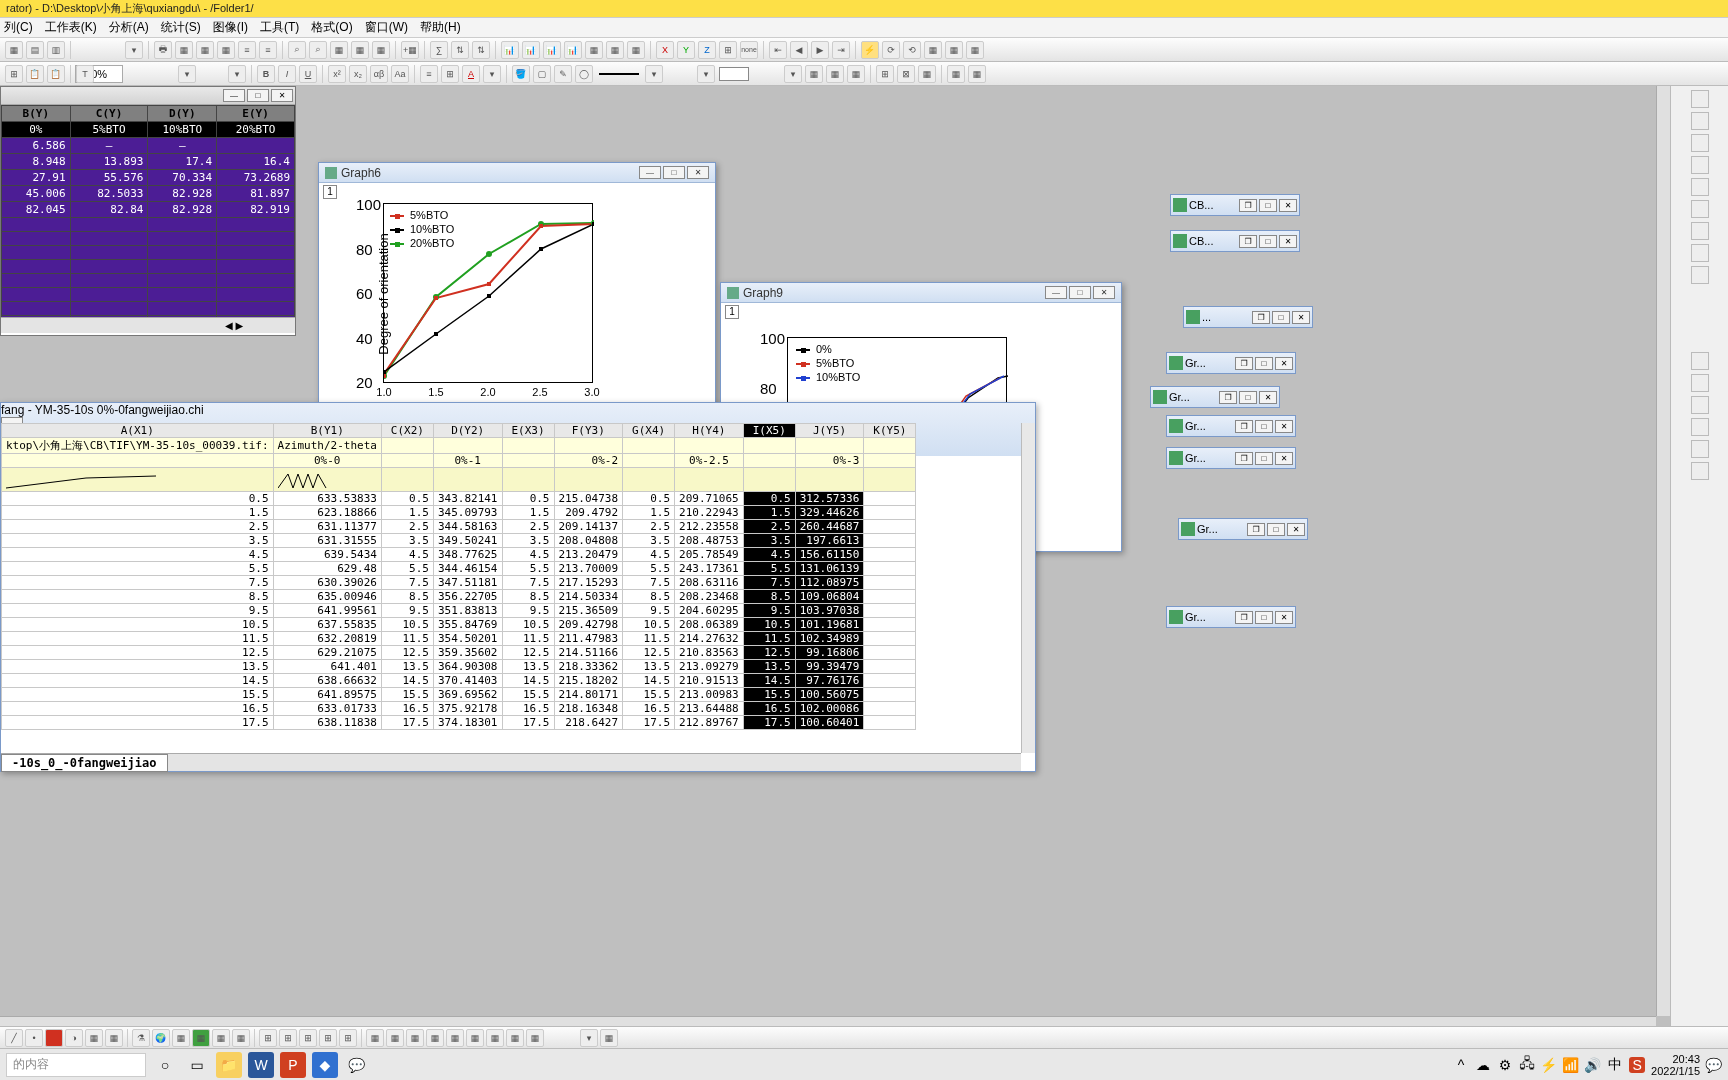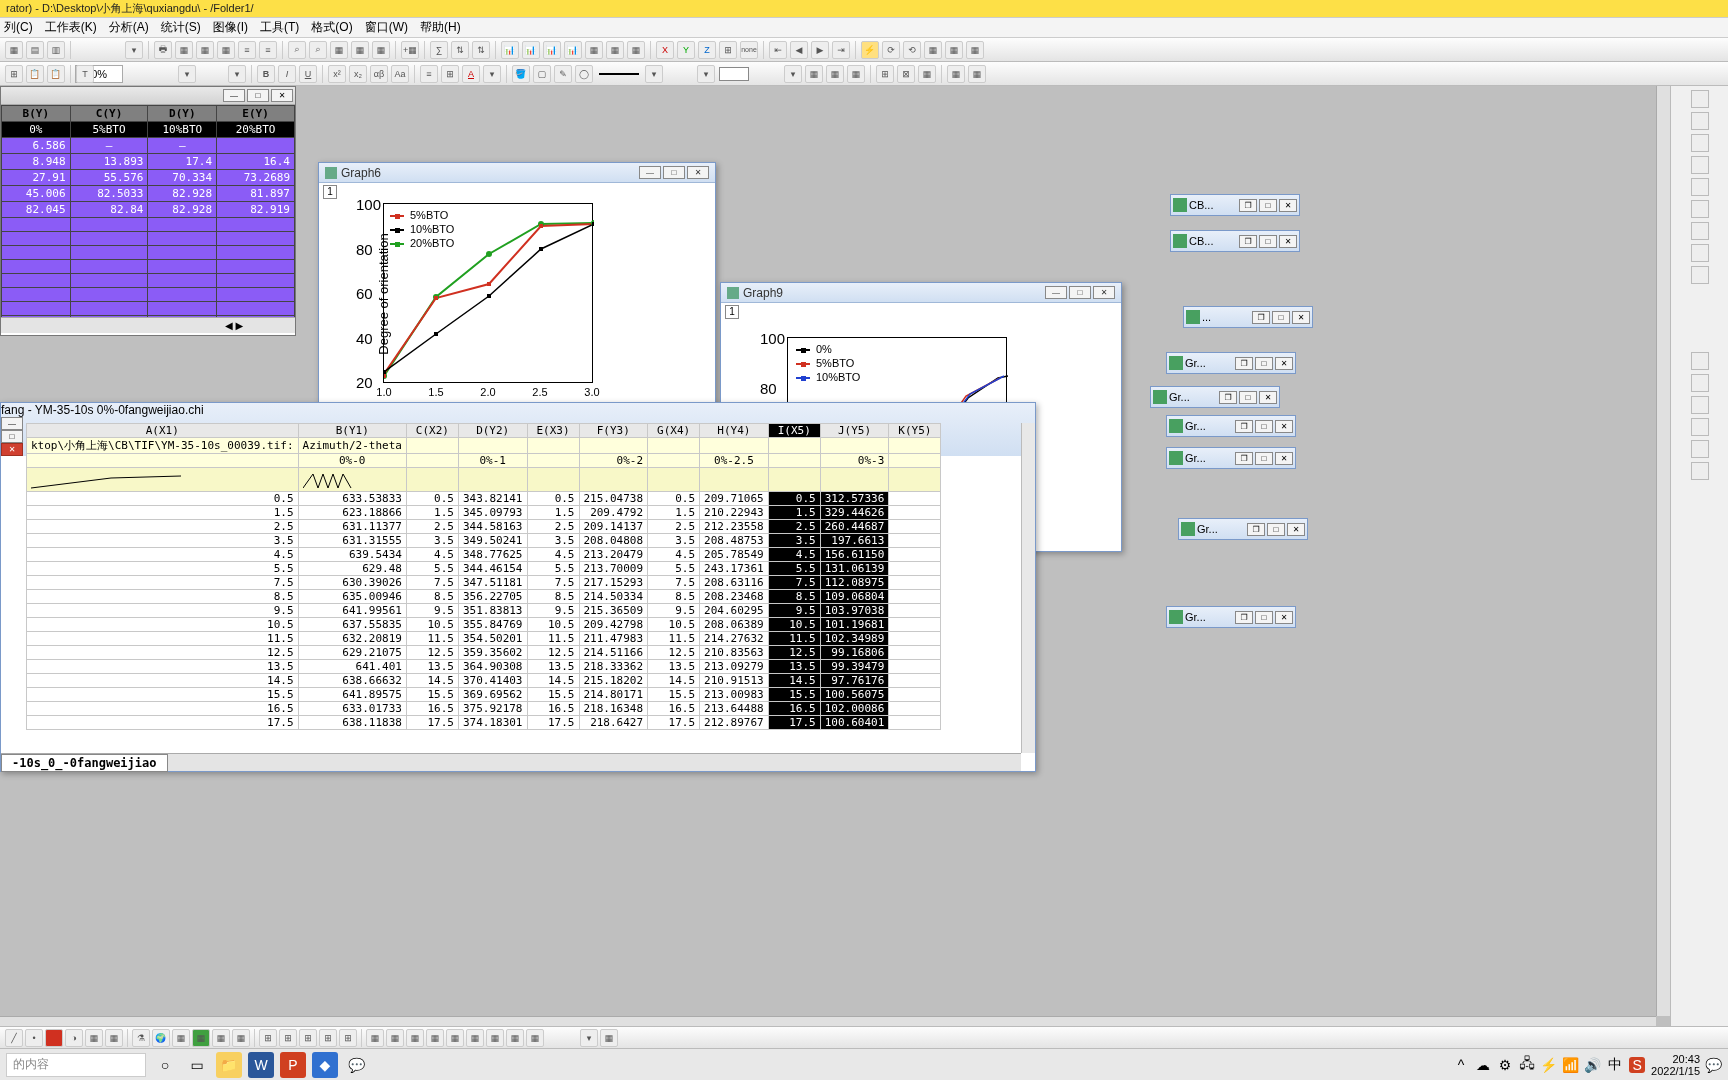--- a/index.html
+++ b/index.html
@@ -12,21 +12,21 @@
   .tbbtn { width: 18px; height: 18px; background: #eee; border: 1px solid #ccc; border-radius: 2px; display: inline-flex; align-items: center; justify-content: center; font-size: 9px; color: #555; cursor: pointer; margin: 0 1px; }
   .tbsep { width: 1px; height: 18px; background: #ccc; margin: 0 3px; }
   .tbinput { height: 18px; border: 1px solid #aaa; font-size: 11px; padding: 0 3px; margin-top: 48px; }
   
   .workspace { position: absolute; top: 86px; left: 0; right: 58px; bottom: 50px; background: #bfbfbf; overflow: hidden; }
   
   
   .win-small { position: absolute; top: 0; left: 0; width: 296px; height: 250px; background: #fff; border: 1px solid #777; }
   .win-head { height: 18px; background: linear-gradient(#e9e9e9,#d3d3d3); display: flex; justify-content: flex-end; align-items: center; padding: 0 2px; gap: 2px; border-bottom: 1px solid #aaa; }
   .winbtn { width: 22px; height: 13px; border: 1px solid #888; background: #f4f4f4; font-size: 8px; display: flex; align-items: center; justify-content: center; cursor: pointer; }
-  .darktbl { background: #8b5cf6; color: #fff; width: 100%; border-collapse: collapse; font-size: 11px; font-family: Consolas, monospace; }
+  .darktbl { background: #4c1d95; color: #fff; width: 100%; border-collapse: collapse; font-size: 11px; font-family: Consolas, monospace; }
   .darktbl th, .darktbl td { border: 1px solid #444; padding: 1px 4px; text-align: right; height: 14px; }
   .darktbl th { background: #808080; color: #000; text-align: center; }
   .darktbl .hdrrow td { background: #000; text-align: center; }
   .dash { text-align: center !important; }
   
   
   .graphwin { position: absolute; background: #fff; border: 1px solid #7a99c9; box-shadow: 2px 2px 6px rgba(0,0,0,.3); }
   .graphwin .gtitle { height: 20px; background: linear-gradient(#e8eff9,#d0dff2); display: flex; align-items: center; padding: 0 6px; font-size: 12px; color: #333; border-bottom: 1px solid #a0b8d8; }
   .graphwin .gtitle .gicon { width: 12px; height: 12px; background: #6a8; margin-right: 4px; }
   .graphwin .gtitle .gctrls { margin-left: auto; display: flex; gap: 2px; }
@@ -35,21 +35,21 @@
   .axis-label-y { position: absolute; left: 4px; top: 50%; transform: translateY(-50%) rotate(-90deg); transform-origin: center; font-size: 13px; white-space: nowrap; }
   .plotarea { position: absolute; border: 1px solid #000; }
   .tick-y { position: absolute; left: -28px; font-size: 15px; transform: translateY(-50%); }
   .tick-x { position: absolute; bottom: -16px; font-size: 11px; transform: translateX(-50%); }
   .legend { position: absolute; font-size: 11px; }
   .legend-item { display: flex; align-items: center; gap: 4px; line-height: 14px; }
   
   
   .wbwin { position: absolute; top: 316px; left: 0; width: 1036px; height: 370px; background: #fff; border: 1px solid #7a99c9; box-shadow: 2px 2px 6px rgba(0,0,0,.3); }
   .wbwin .gtitle { background: linear-gradient(#e8eff9,#d0dff2); }
-  .wb-scroll { position: absolute; top: 20px; left: 0; right: 14px; bottom: 18px; overflow: auto; padding-left: 25px; }
+  .wb-scroll { position: absolute; top: 20px; left: 0; right: 14px; bottom: 18px; overflow: auto; }
   .wbtbl { border-collapse: collapse; font-family: Consolas, monospace; font-size: 11px; }
   .wbtbl th, .wbtbl td { border: 1px solid #c8c8c8; padding: 0 4px; height: 14px; text-align: right; min-width: 52px; white-space: nowrap; }
   .wbtbl th { background: #e8e8e8; font-weight: normal; text-align: center; position: sticky; top: 0; }
   .wbtbl .rowh td { background: #ffffdc; }
   .wbtbl .rowh2 td { background: #f8f8c8; height: 24px; }
   .wbtbl td.sel { background: #000; color: #fff; }
   .wbtbl th.sel { background: #000; color: #fff; }
   .wb-tabbar { position: absolute; left: 0; right: 14px; bottom: 0; height: 18px; background: #e4e4e4; display: flex; align-items: center; border-top: 1px solid #aaa; }
   .wb-tab { padding: 1px 10px; background: #fff; border: 1px solid #888; font-weight: bold; font-family: Consolas, monospace; font-size: 12px; }
   .wb-vsb { position: absolute; right: 0; top: 20px; bottom: 18px; width: 14px; background: #e8e8e8; border-left: 1px solid #bbb; }

